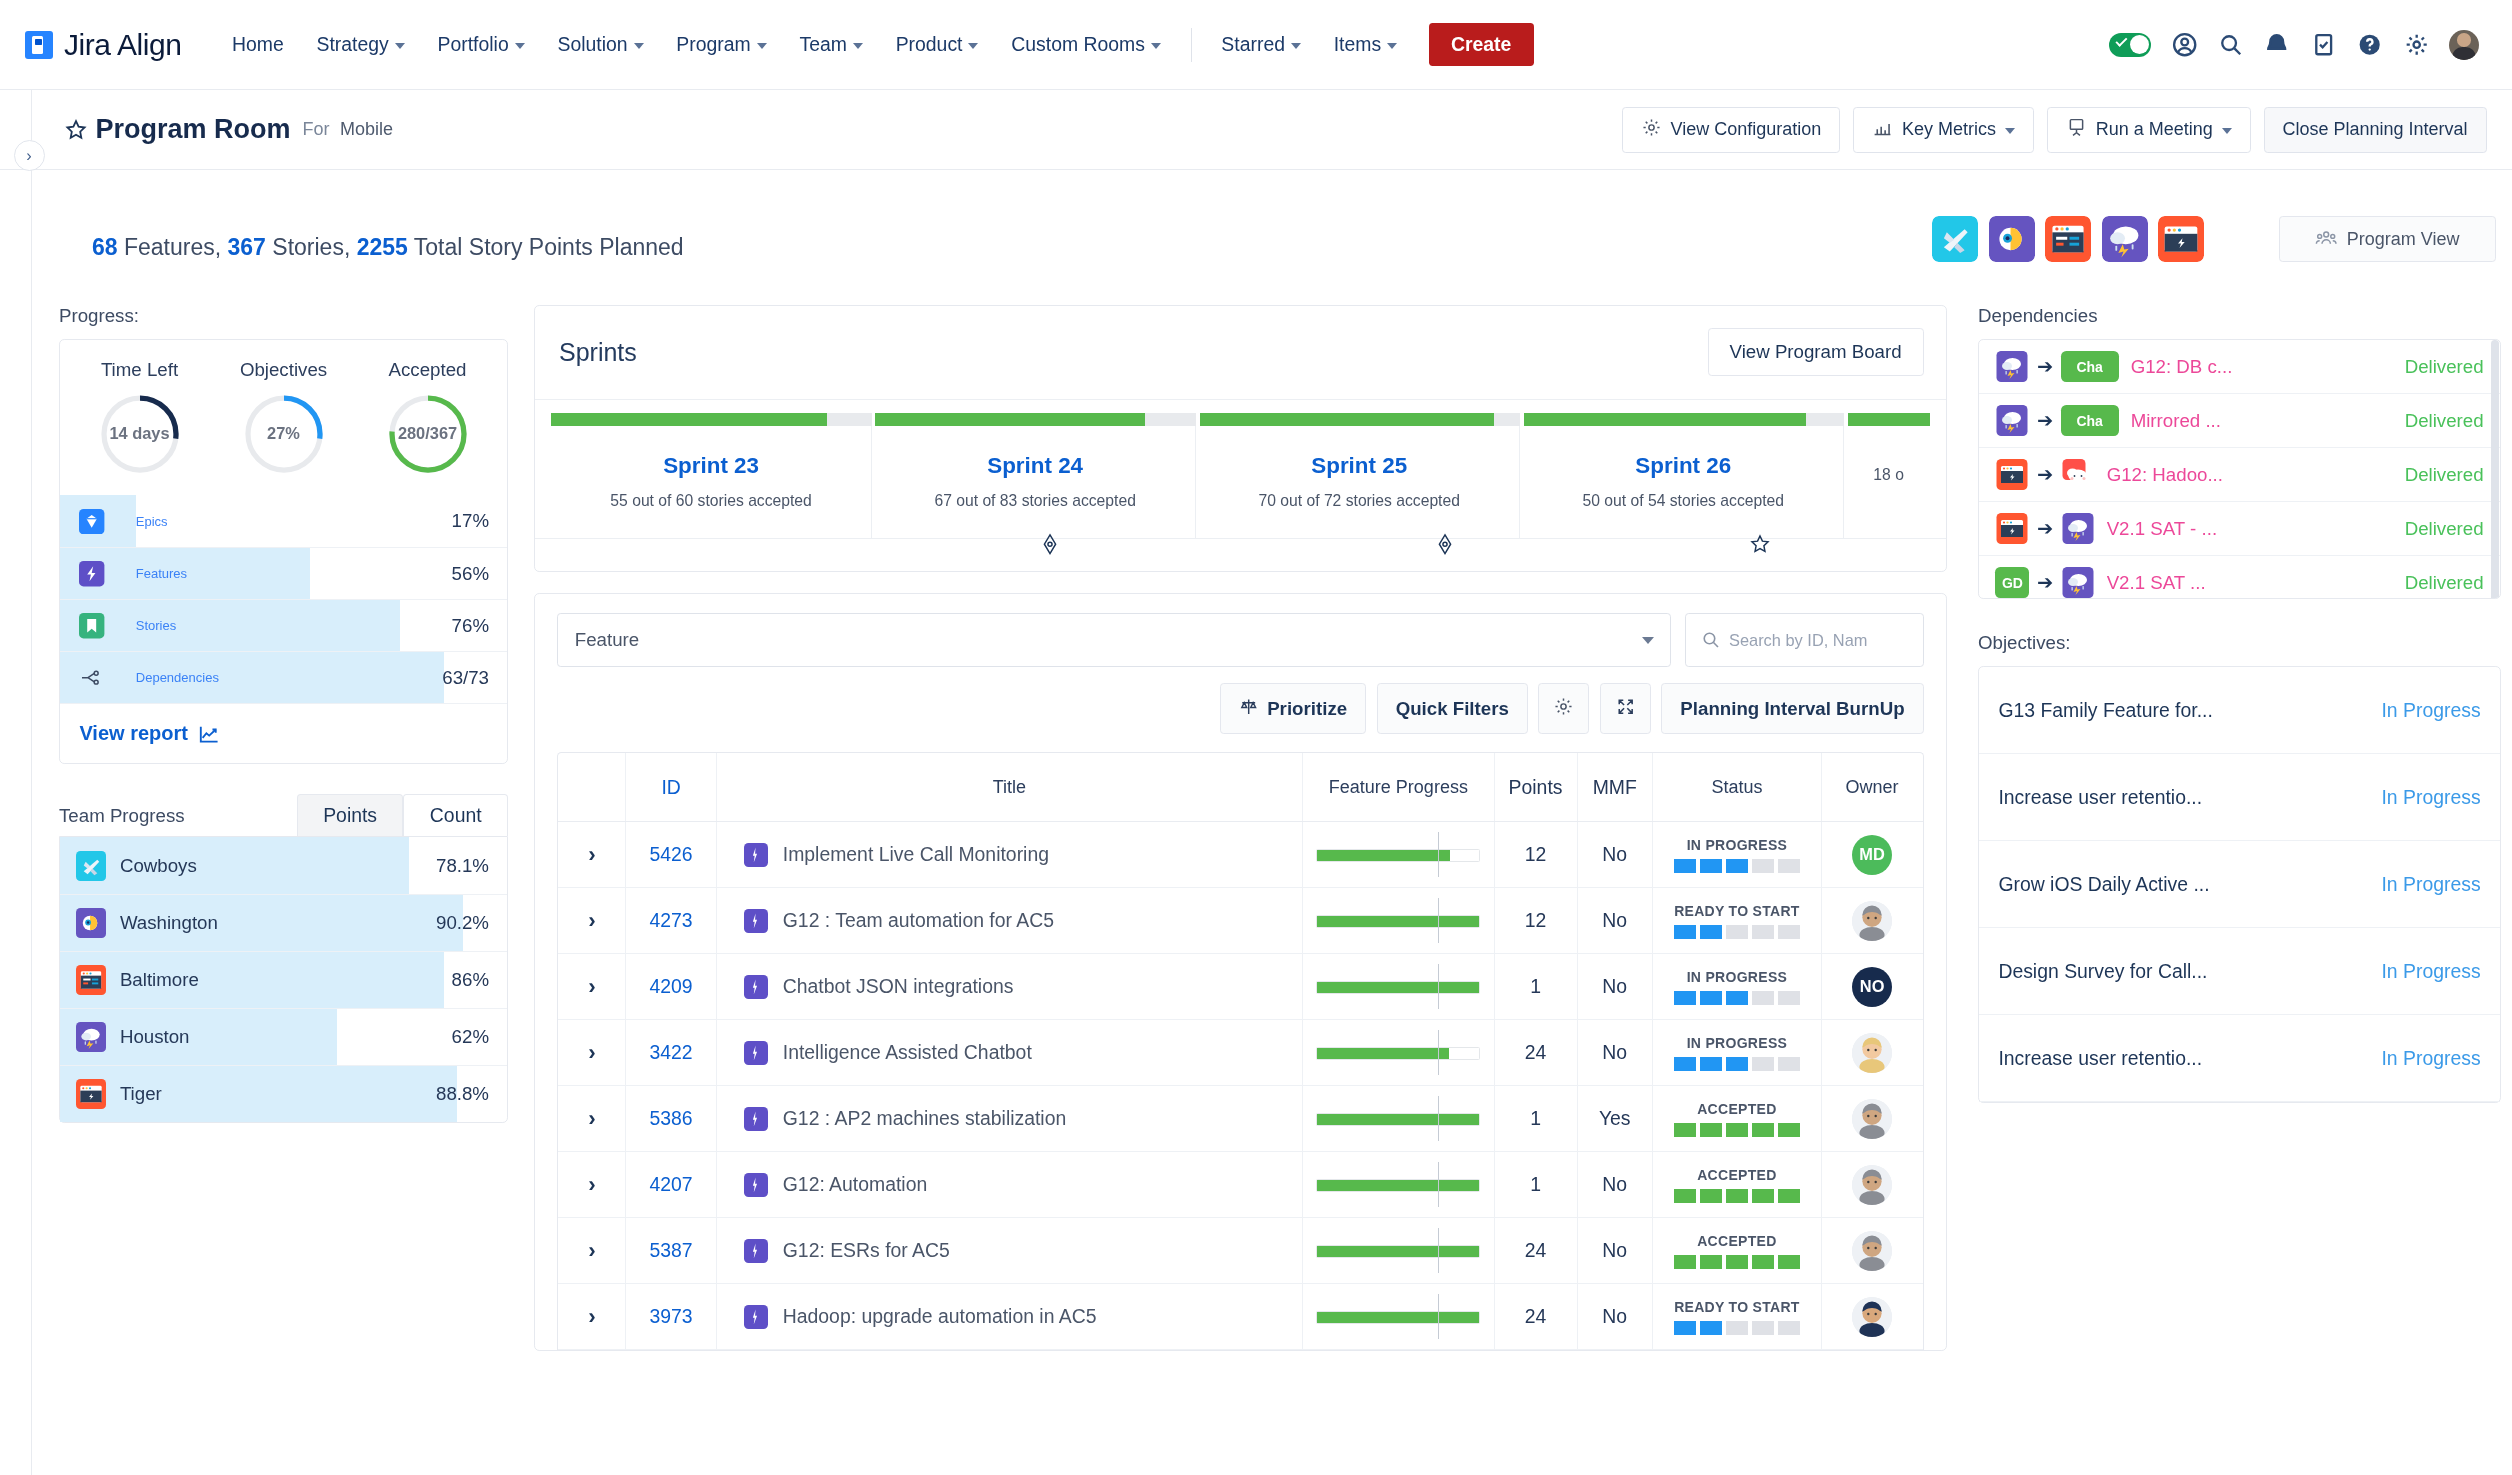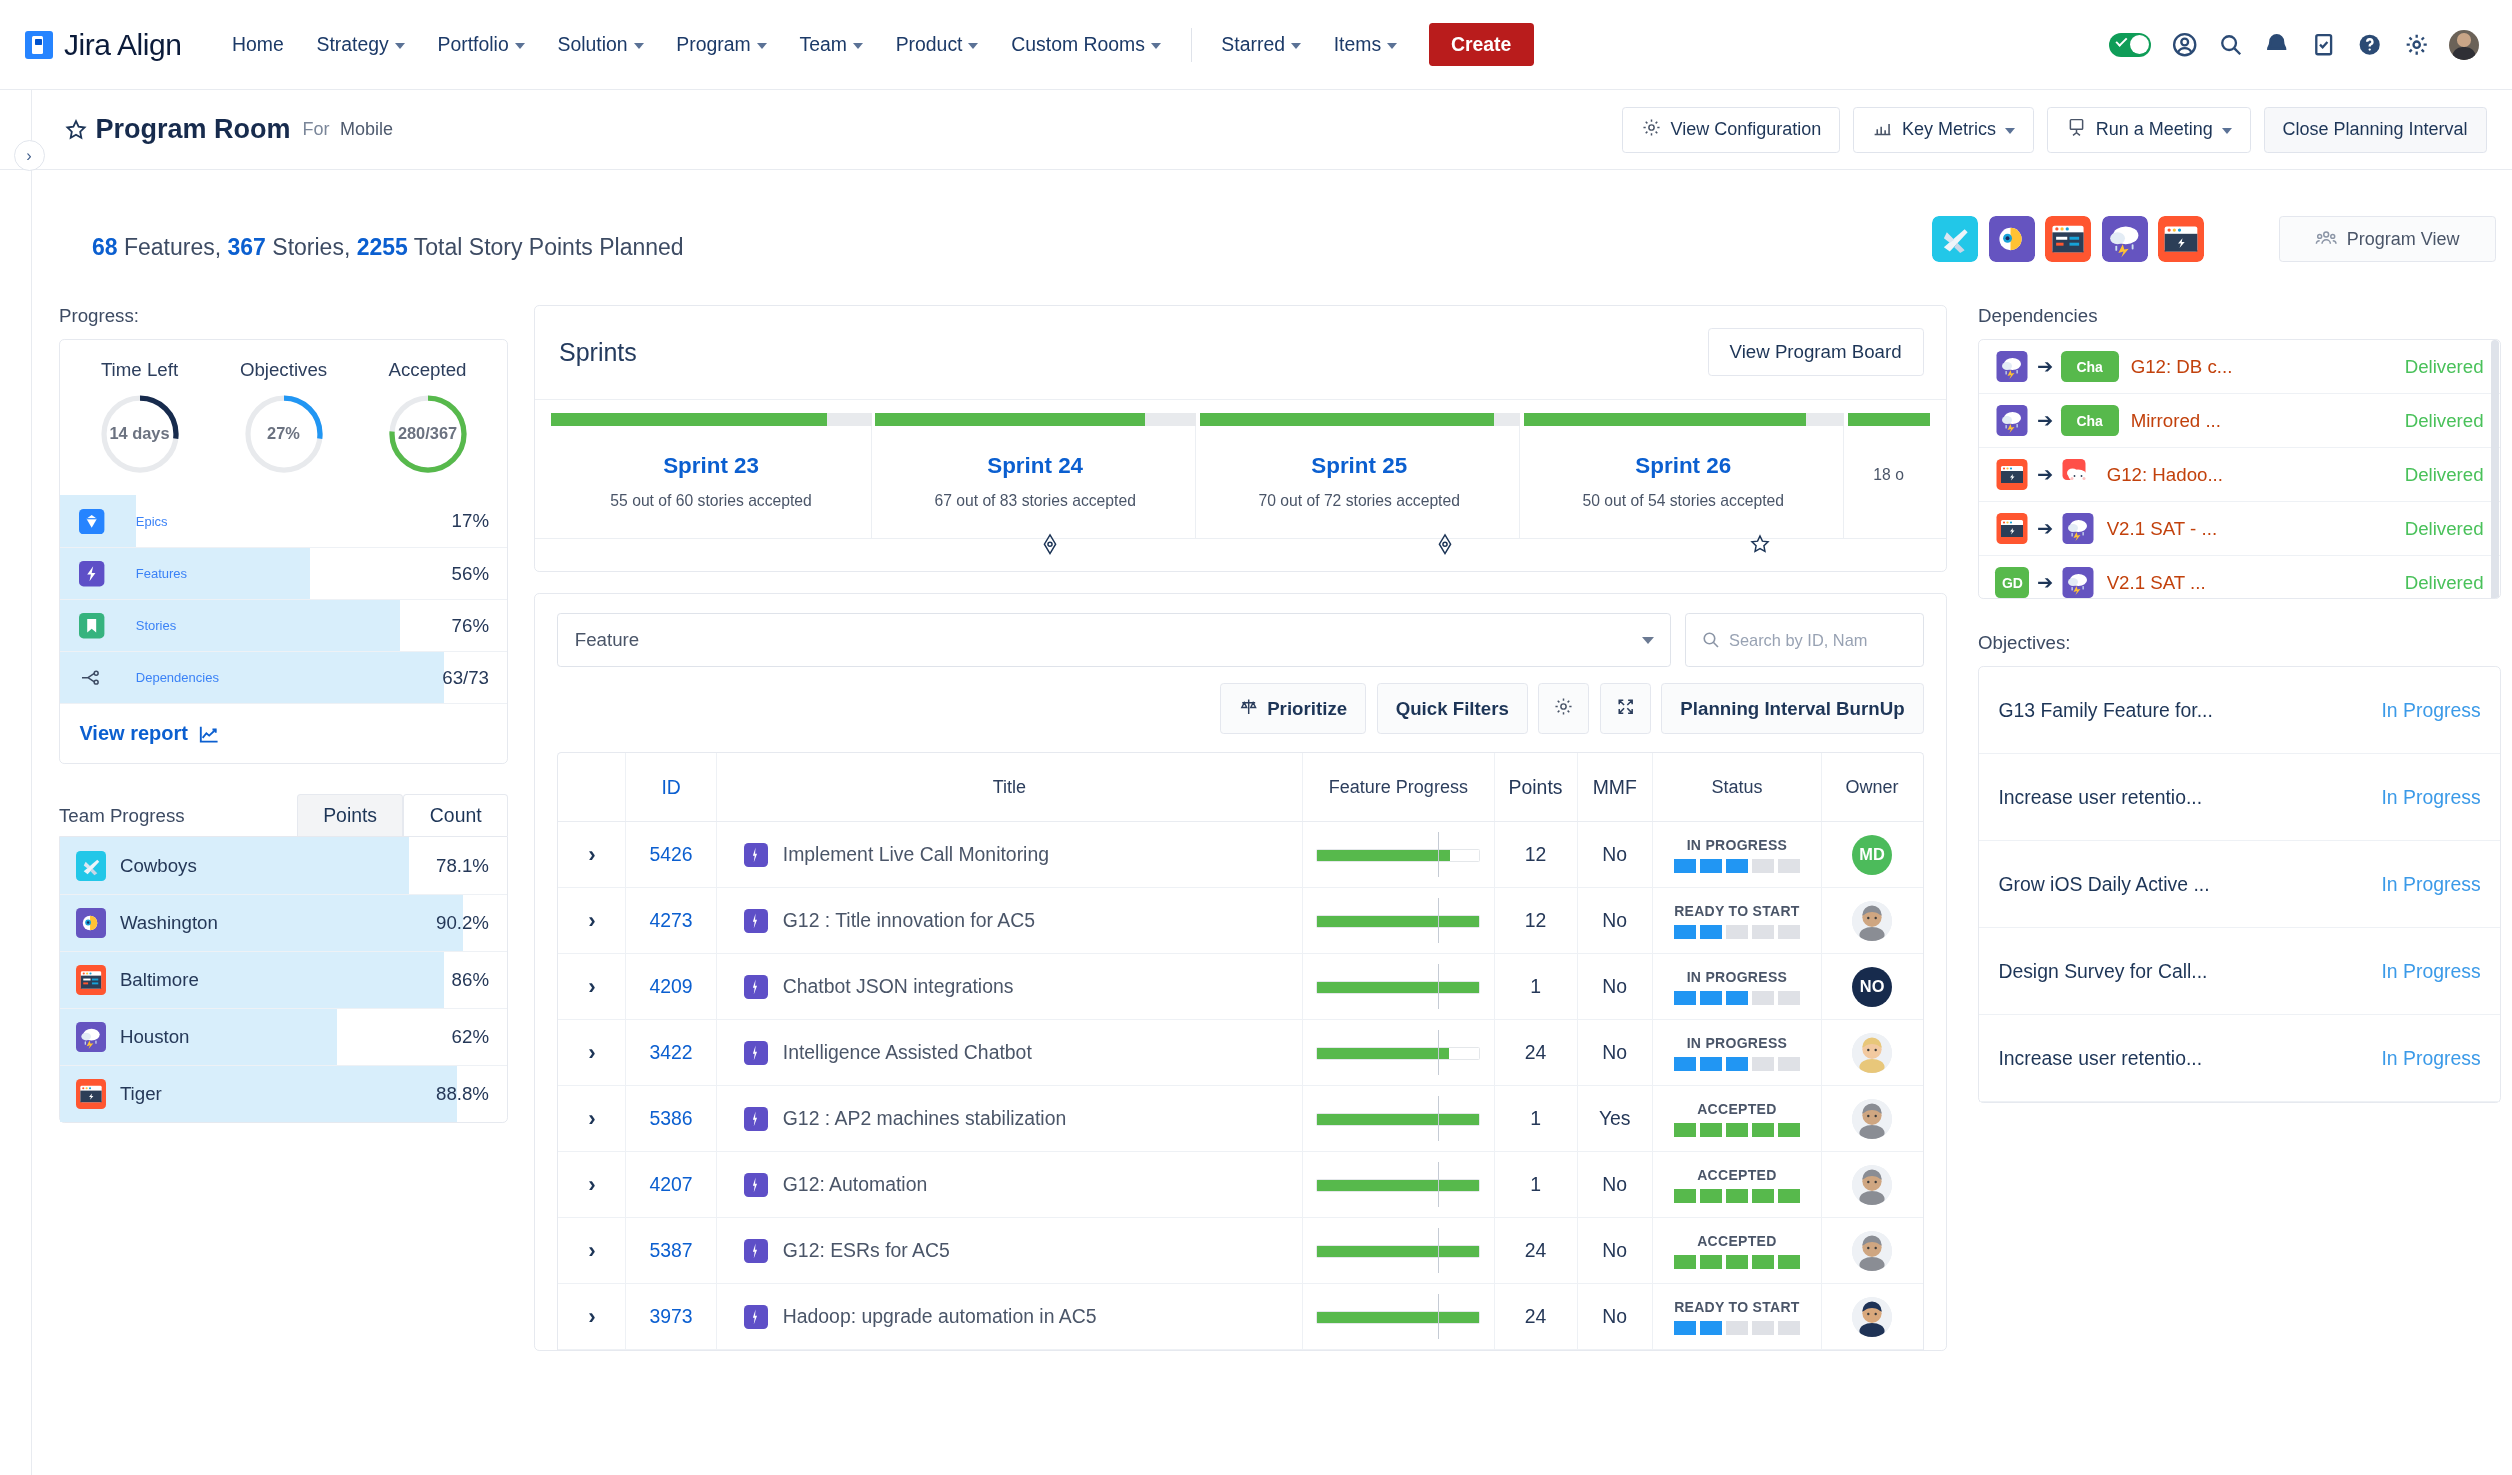--- a/index.html
+++ b/index.html
@@ -208,21 +208,21 @@
     color:#fff;font-size:16.4px;font-weight:700; overflow:hidden; position:relative; flex:none;}
   .col-div{ width:0.7px; align-self:stretch; background:#eef1f5;}
 
   
   .rightcol{ position:absolute; left:1937px; top:135px; width:523px;}
   .dep-card{ border:0.7px solid #e6e9ef;border-radius:5.2px;background:#fff; overflow:hidden;}
   .dep-row{ display:flex;align-items:center; height:54px; border-bottom:0.7px solid #eef1f5; padding:0 16.4px; gap:7.5px;}
   .dchip{ width:34px;height:31px;border-radius:5.2px;flex:none;position:relative;overflow:hidden;
     display:flex;align-items:center;justify-content:center;color:#fff;font-size:14px;font-weight:700;}
   .darrow{ font-size:19.4px;color:#1d3557; line-height:1; flex:none;}
-  .dtitle{ font-size:18.7px;color:#c2410c; white-space:nowrap; margin-left:4.5px; overflow:hidden;}
+  .dtitle{ font-size:18.7px;color:#ec4899; white-space:nowrap; margin-left:4.5px; overflow:hidden;}
   .dstatus{ margin-left:auto; font-size:18.7px;color:#49c15a; white-space:nowrap;}
   .obj-card{ border:0.7px solid #e6e9ef;border-radius:5.2px;background:#fff;}
   .obj-row{ display:flex;align-items:center; height:87px; border-bottom:0.7px solid #eef1f5; padding:0 19.4px;}
   .obj-title{ font-size:19.4px;color:#1d3557;white-space:nowrap;overflow:hidden;}
   .obj-status{ margin-left:auto;font-size:19.4px;color:#3b9ae8;white-space:nowrap;}
   .scrollbar{ position:absolute; right:1.5px; top:0px; width:7.5px; height:523px; }
   .scrollbar i{ display:block; position:absolute; right:0; top:0; width:7.5px;height:523px;background:#dfe3ea;border-radius:3.7px;}
 </style>
 </head>
 <body>
@@ -761,21 +761,21 @@
                   <div class="ow" style="background: rgb(76, 187, 91);">MD</div>
                 </div>
               </div>
               <div class="frow">
                 <div class="c-exp">›</div>
                 <div class="col-div"></div>
                 <div class="c-id">4273</div>
                 <div class="col-div"></div>
                 <div class="c-title">
                   <div class="feat-ico"></div>
-                  <div class="ttl">G12 : Title innovation for AC5</div>
+                  <div class="ttl">G12 : Team automation for AC5</div>
                 </div>
                 <div class="col-div"></div>
                 <div class="c-prog">
                   <div class="bar-outer">
                     <div class="bar-in" style="width: 100%;"></div>
                   </div>
                   <div class="bar-tick" style="left: 135px;"></div>
                 </div>
                 <div class="col-div"></div>
                 <div class="c-points">12</div>

